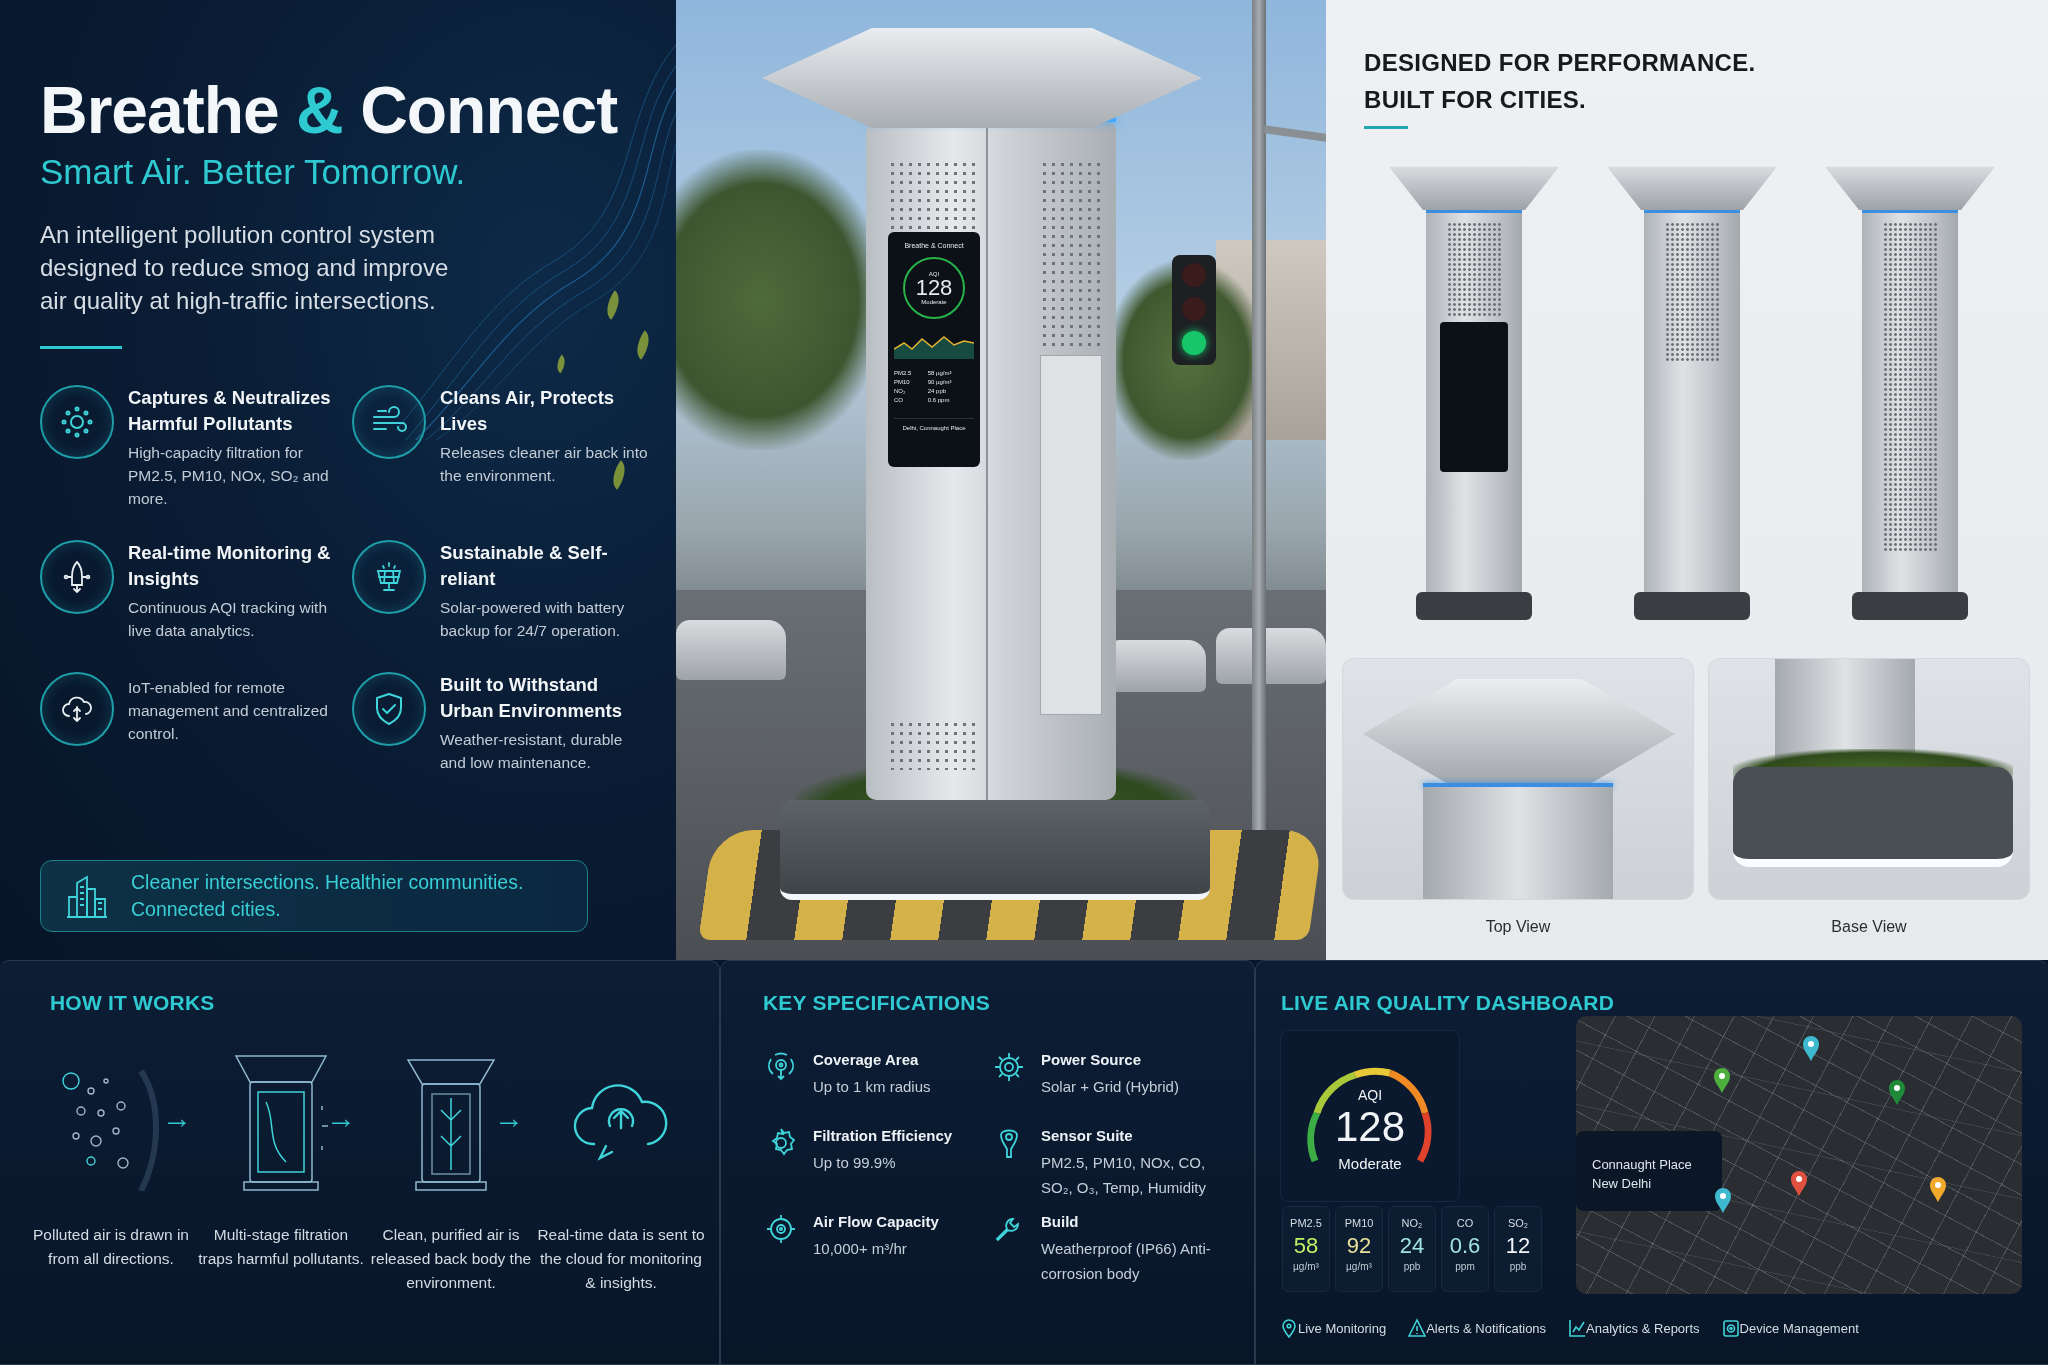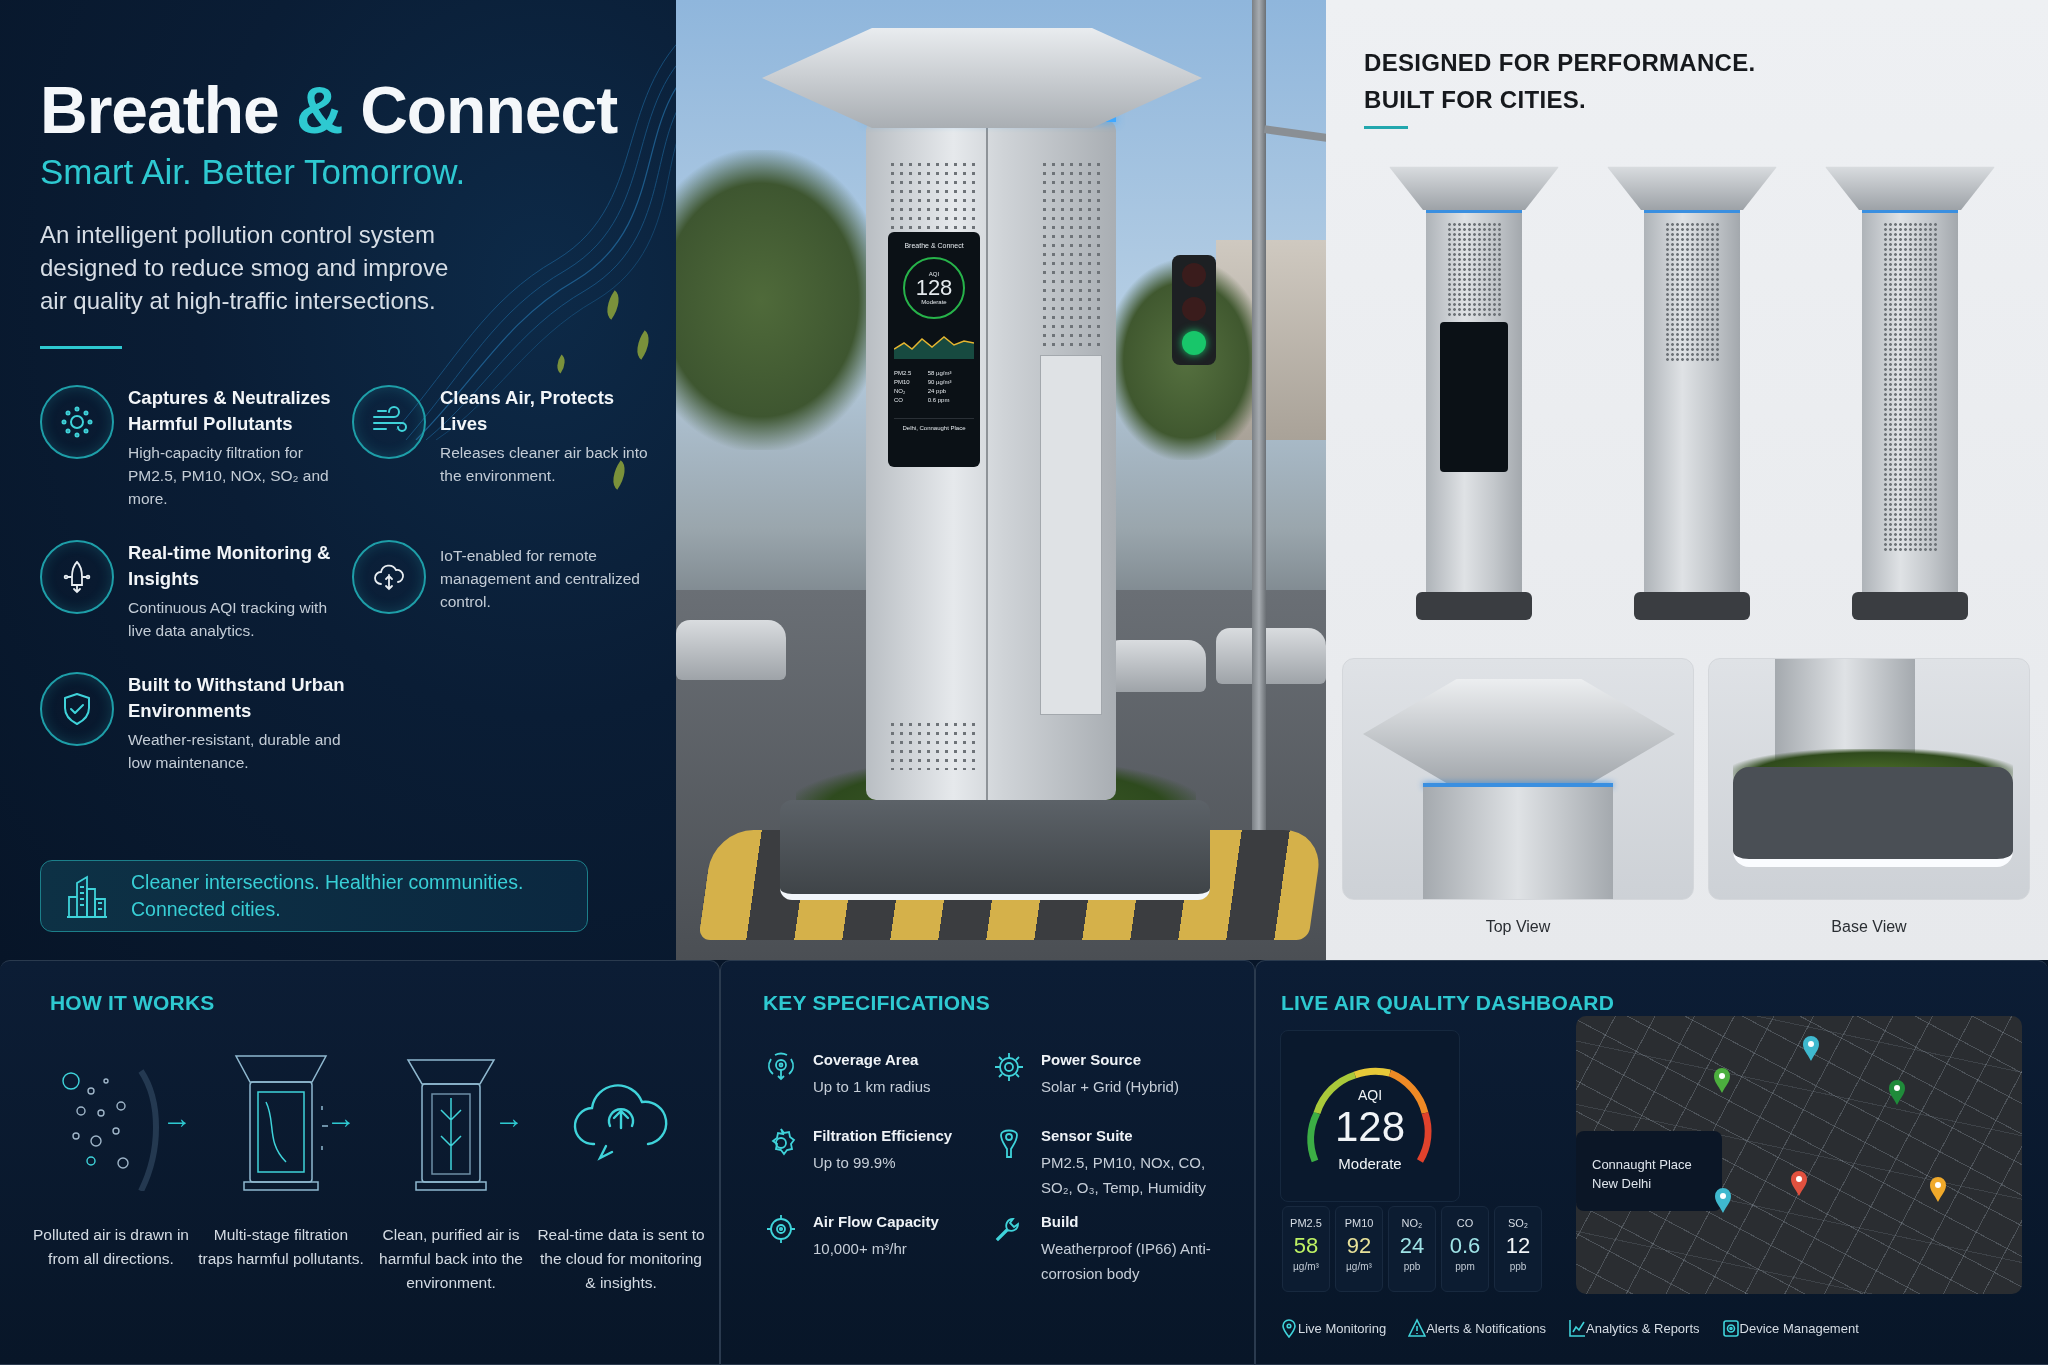--- a/index.html
+++ b/index.html
@@ -186,20 +186,34 @@
             <path d="M11 20h3M26 20h3"></path>
           </svg>
       </div>
       <div>
         <div class="t">Real-time Monitoring &amp; Insights</div>
         <div class="d">Continuous AQI tracking with live data analytics.</div>
       </div>
     </div>
     <div class="feat">
       <div class="ico">
+        <svg viewBox="0 0 40 40" fill="none" stroke="#3fd3da" stroke-width="1.8" stroke-linecap="round">
+            <path d="M9 14h22l-3 12H12z"></path>
+            <path d="M10 20h20M16 14l-1 12M24 14l1 12"></path>
+            <path d="M20 26v5M15 33h10"></path>
+            <path d="M14 9l1 2M20 6v3M26 9l-1 2"></path>
+          </svg>
+      </div>
+      <div>
+        <div class="t">Sustainable &amp; Self-reliant</div>
+        <div class="d">Solar-powered with battery backup for 24/7 operation.</div>
+      </div>
+    </div>
+    <div class="feat">
+      <div class="ico">
         <svg viewBox="0 0 40 40" fill="none" stroke="#e9eef2" stroke-width="1.8" stroke-linecap="round">
             <path d="M12 27a6 6 0 0 1 0-12 8 8 0 0 1 15-2 6 6 0 0 1 2 12"></path>
             <path d="M20 18v14M17 29l3 3 3-3M17 22l3-3 3 3"></path>
           </svg>
       </div>
       <div>
         <div class="d">IoT-enabled for remote management and centralized control.</div>
       </div>
     </div>
     <div class="feat">
@@ -382,21 +396,21 @@
     <div class="step">
       <div class="art">
         <svg width="110" height="150" viewBox="0 0 110 150" fill="none" stroke="#8fb8cf" stroke-width="1.5">
             <path d="M12 14h86l-14 24H26z"></path>
             <rect x="26" y="38" width="58" height="98" rx="3"></rect>
             <rect x="36" y="48" width="38" height="80" stroke="#6e8fa6"></rect>
             <path d="M55 52v72M45 64l10 10 10-10M45 90l10 10 10-10" stroke="#3fd3da"></path>
             <path d="M20 136h70v8H20z"></path>
           </svg>
       </div>
-      <div class="cap-txt">Clean, purified air is harmful back into the environment.</div>
+      <div class="cap-txt">Clean, purified air is released back body the environment.</div>
     </div>
     <div class="step">
       <div class="art">
         <svg width="110" height="110" viewBox="0 0 110 110" fill="none" stroke="#3fd3da" stroke-width="2.4" stroke-linecap="round">
             <path d="M28 78a18 18 0 0 1-2-36 26 26 0 0 1 50-6 18 18 0 0 1 6 42"></path>
             <path d="M55 62v-16M48 52l7-7 7 7"></path>
             <path d="M44 60a12 12 0 1 1 22 0"></path>
             <path d="M40 80l-6 12 12-6"></path>
           </svg>
       </div>

